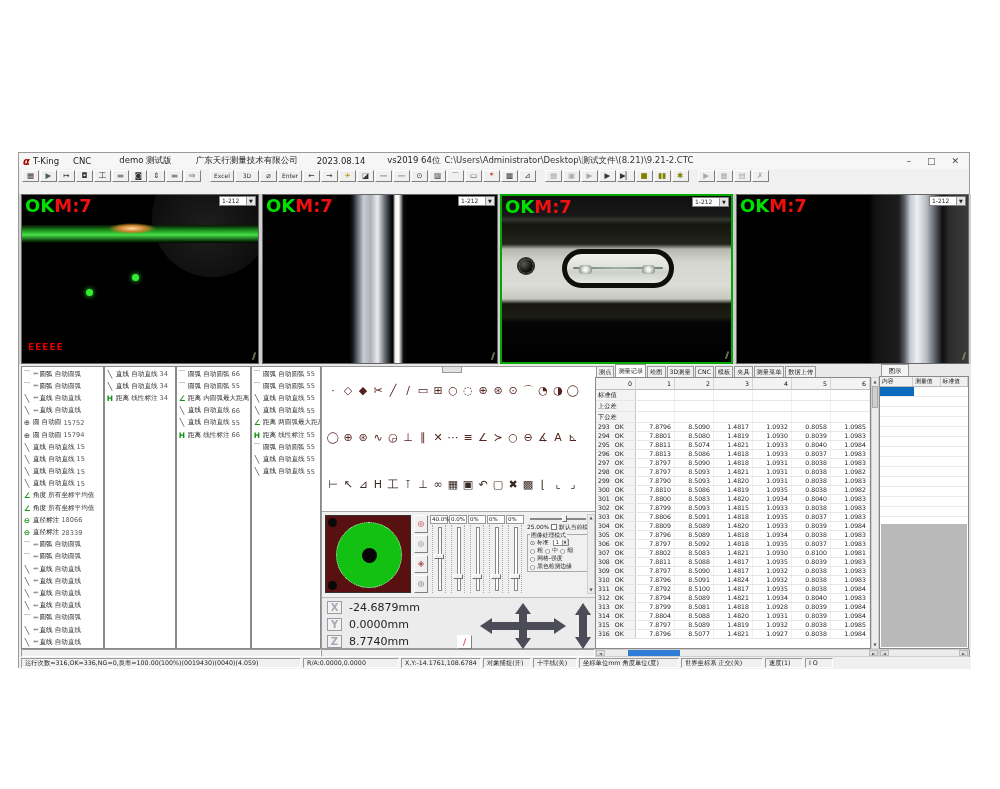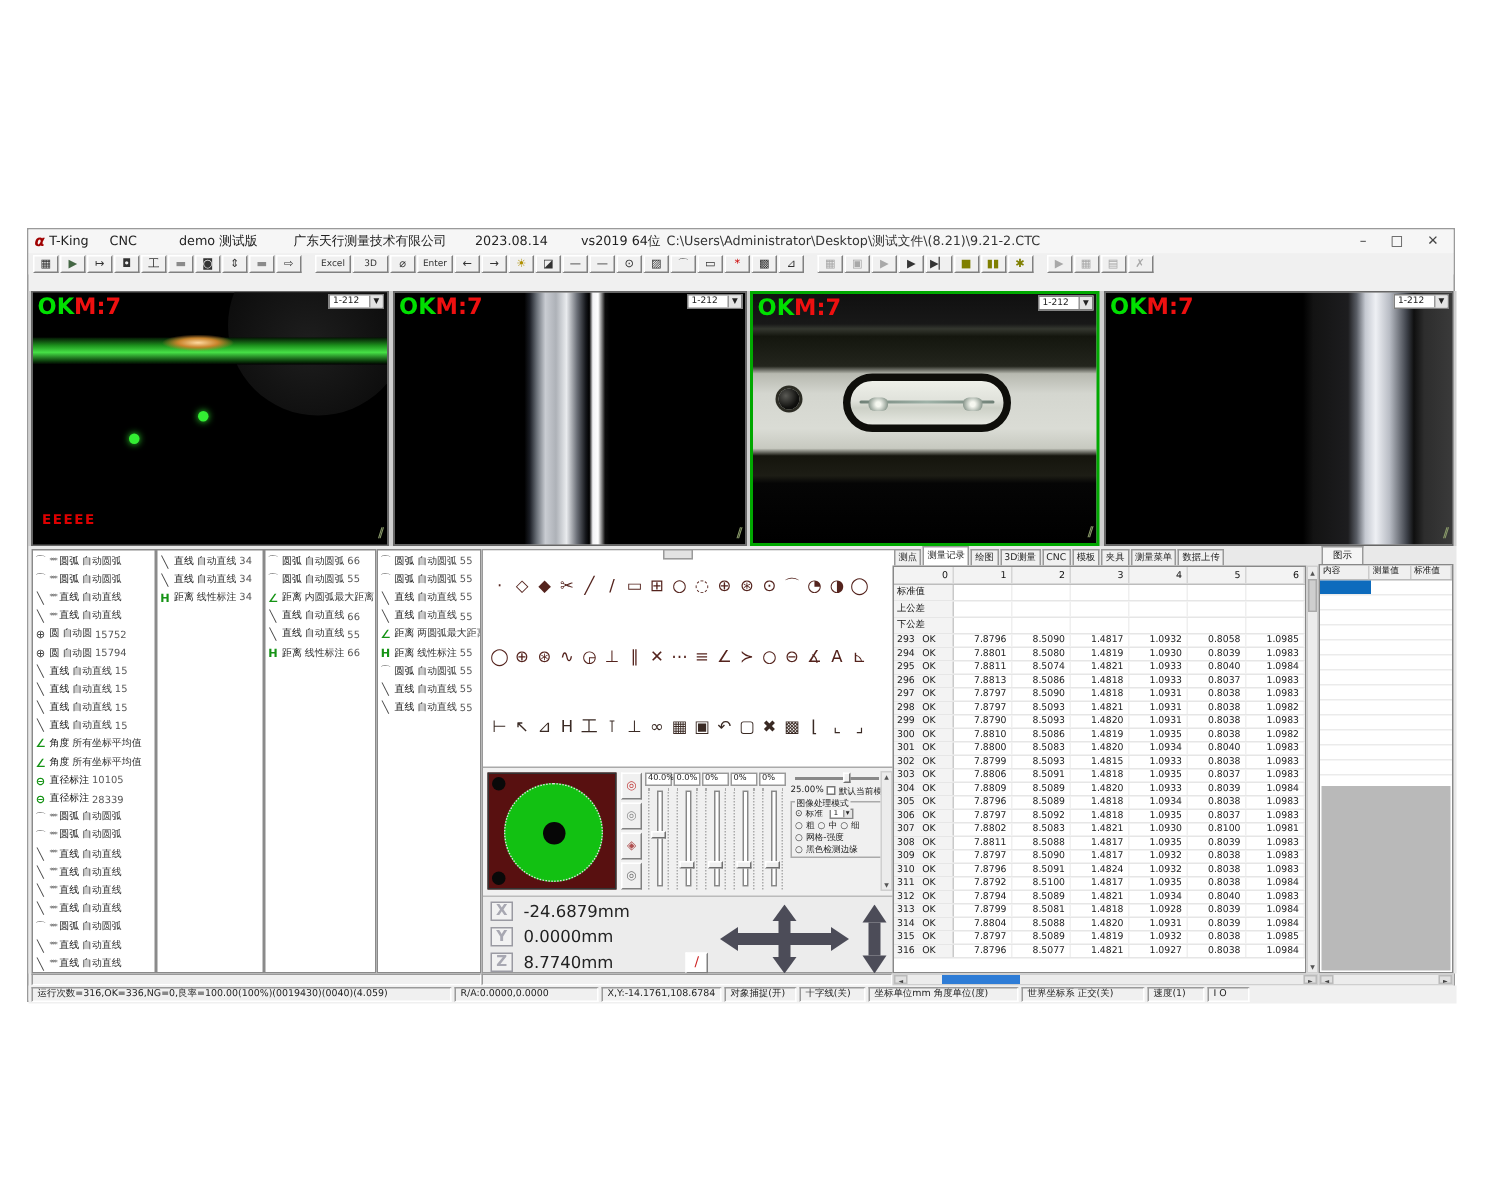--- a/index.html
+++ b/index.html
@@ -24,21 +24,21 @@
   .tb-btn.dis{color:#a8a8a8;}
   .tb-sep{width:7px;}
 
   
   .cams{position:absolute;top:41px;left:0;width:952px;height:170px;background:#cfcfcf;}
   .cam{position:absolute;top:0;height:170px;background:#000;overflow:hidden;border:1px solid #666;}
   .cam1{left:2px;width:238px;}
   .cam2{left:243px;width:236px;}
   .cam3{left:481px;width:233px;border:2px solid #00a800;}
   .cam4{left:717px;width:233px;}
-  .ok{position:absolute;top:0;left:3px;font-size:15px;font-weight:bold;color:#00e000;z-index:5;letter-spacing:0;text-align:center;}
+  .ok{position:absolute;top:0;left:3px;font-size:18px;font-weight:bold;color:#00e000;z-index:5;letter-spacing:0;text-align:center;}
   .ok .m7{color:#ee1010;}
   .combo{position:absolute;top:1px;right:2px;width:37px;height:10px;background:#fff;border:1px solid #808080;font-size:6px;line-height:8px;display:flex;z-index:6;color:#222;padding-left:2px;}
   .combo .arr{margin-left:auto;width:9px;background:#e4e4e4;border-left:1px solid #999;text-align:center;font-size:5px;line-height:8px;}
   .grip{position:absolute;bottom:2px;right:4px;color:#8a9a6a;font-size:9px;z-index:6;letter-spacing:-2px;}
   
   .c1-circle{position:absolute;top:-38px;right:-14px;width:120px;height:120px;border-radius:50%;background:radial-gradient(circle at 45% 60%,#1e1e1e,#0b0b0b 68%,transparent 72%);}
   .c1-band{position:absolute;top:30px;left:0;right:0;height:18px;background:linear-gradient(180deg,#041404 0%,#1d921d 30%,#46e046 55%,#0b3a0b 88%,#000 100%);}
   .c1-spot{position:absolute;top:28px;left:86px;width:48px;height:11px;background:radial-gradient(closest-side,#ffd9a0,#c9842c 55%,rgba(0,0,0,0));}
   .c1-dot{position:absolute;width:7px;height:7px;border-radius:50%;background:#33ee33;box-shadow:0 0 5px #33ee33;}
   .c1-dot.d1{left:64px;top:94px;}
@@ -340,21 +340,21 @@
           <span class="ds">所有坐标平均值</span>
         </div>
         <div class="li">
           <span class="ic green">∠</span>
           <span class="nm">角度</span>
           <span class="ds">所有坐标平均值</span>
         </div>
         <div class="li">
           <span class="ic green">⊖</span>
           <span class="nm">直径标注</span>
-          <span class="nu">10105</span>
+          <span class="nu">18066</span>
         </div>
         <div class="li">
           <span class="ic green">⊖</span>
           <span class="nm">直径标注</span>
           <span class="nu">28339</span>
         </div>
         <div class="li">
           <span class="ic">⌒</span>
           <span class="mk">***</span>
           <span class="nm">圆弧</span>

